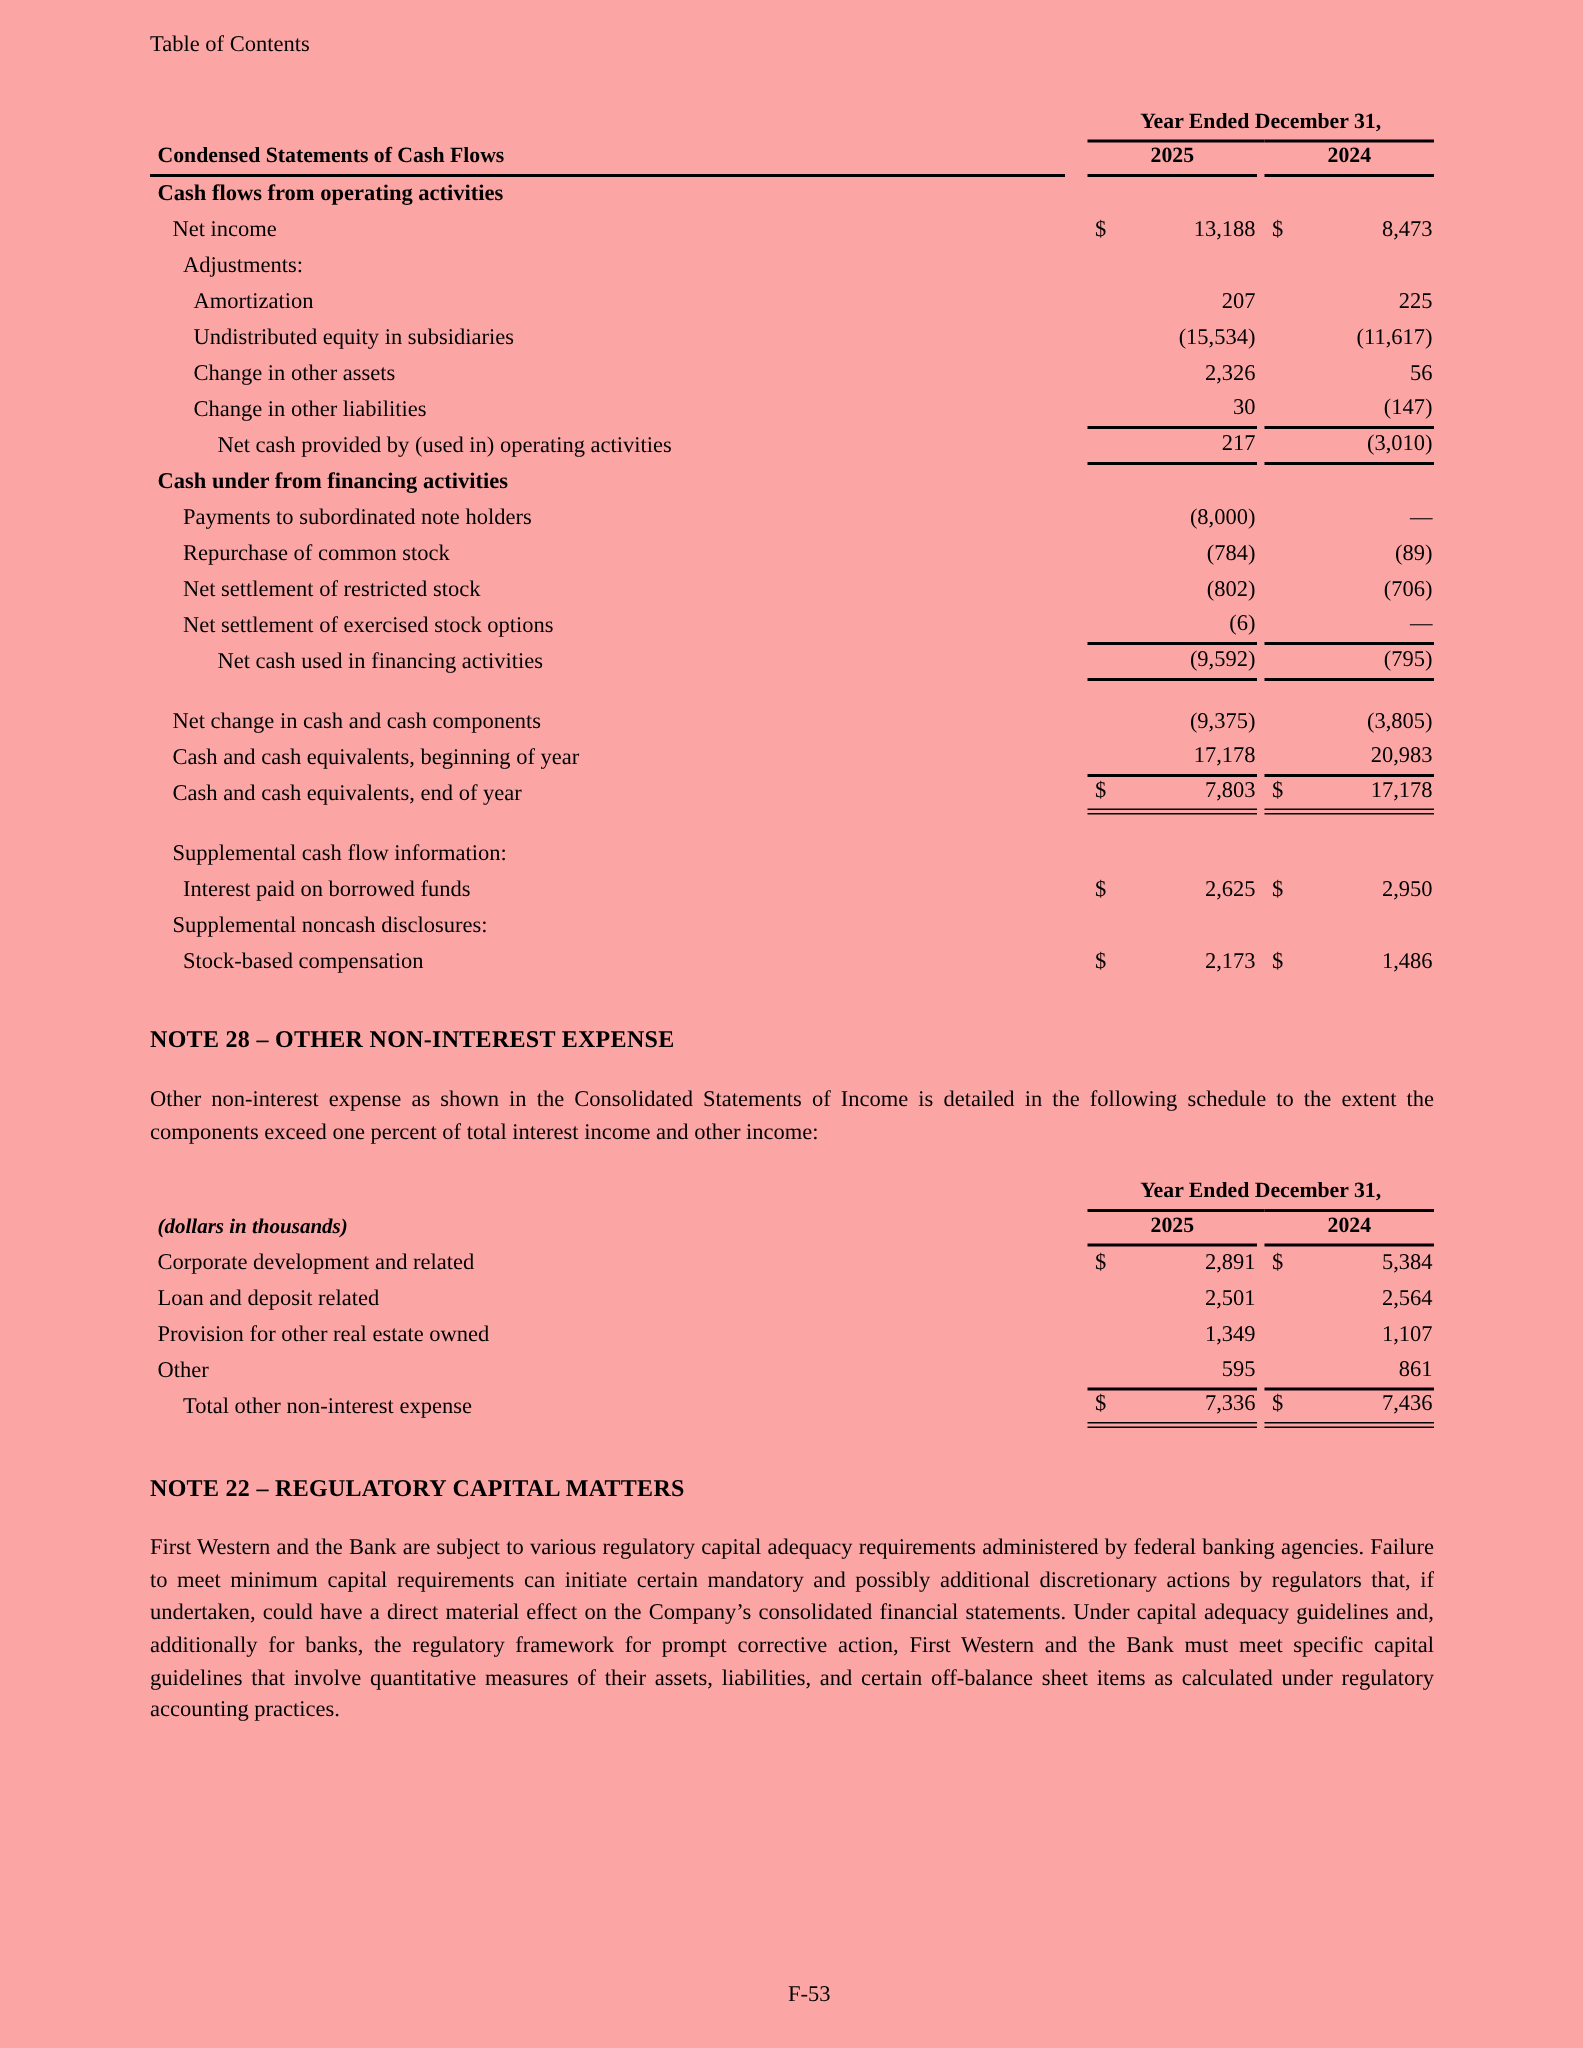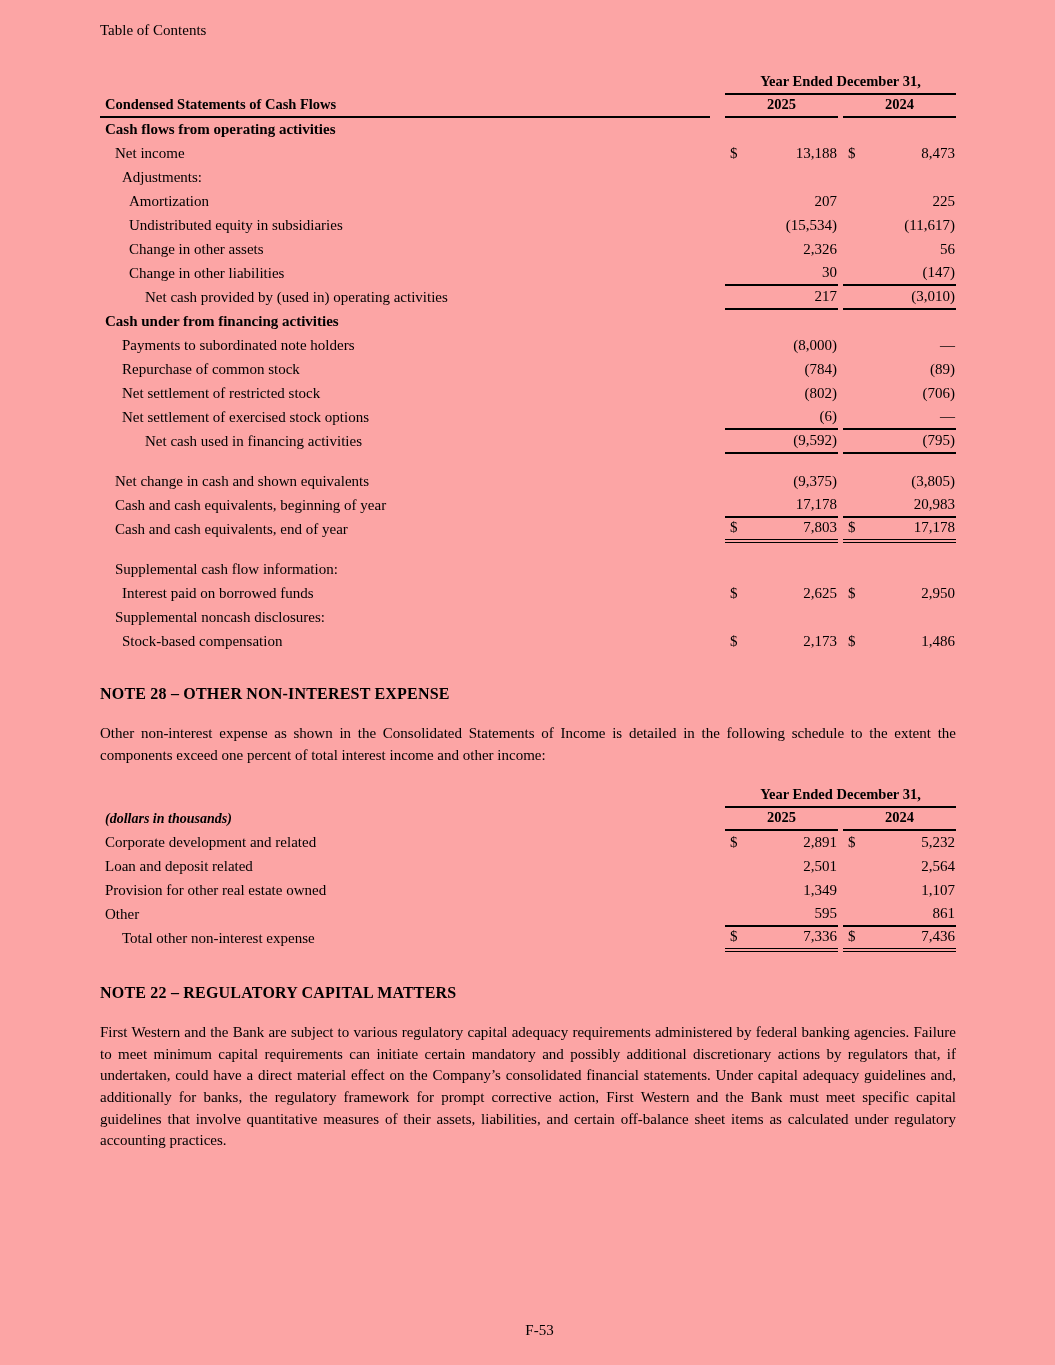--- a/index.html
+++ b/index.html
@@ -320,21 +320,21 @@
             </td>
           </tr>
           <tr class="blank">
             <td></td>
             <td></td>
             <td></td>
             <td></td>
             <td></td>
           </tr>
           <tr class="r">
-            <td class="lbl i1">Net change in cash and shown equivalents</td>
+            <td class="lbl i1">Net change in cash and cash components</td>
             <td></td>
             <td class="num">
               <div class="cellflex">
                 <span class="cur"></span>
                 <span class="val">(9,375)</span>
               </div>
             </td>
             <td></td>
             <td class="num">
               <div class="cellflex">
@@ -487,21 +487,21 @@
             <td class="num">
               <div class="cellflex">
                 <span class="cur">$</span>
                 <span class="val">2,891</span>
               </div>
             </td>
             <td></td>
             <td class="num">
               <div class="cellflex">
                 <span class="cur">$</span>
-                <span class="val">5,232</span>
+                <span class="val">5,384</span>
               </div>
             </td>
           </tr>
           <tr class="r">
             <td class="lbl i0">Loan and deposit related</td>
             <td></td>
             <td class="num">
               <div class="cellflex">
                 <span class="cur"></span>
                 <span class="val">2,501</span>

